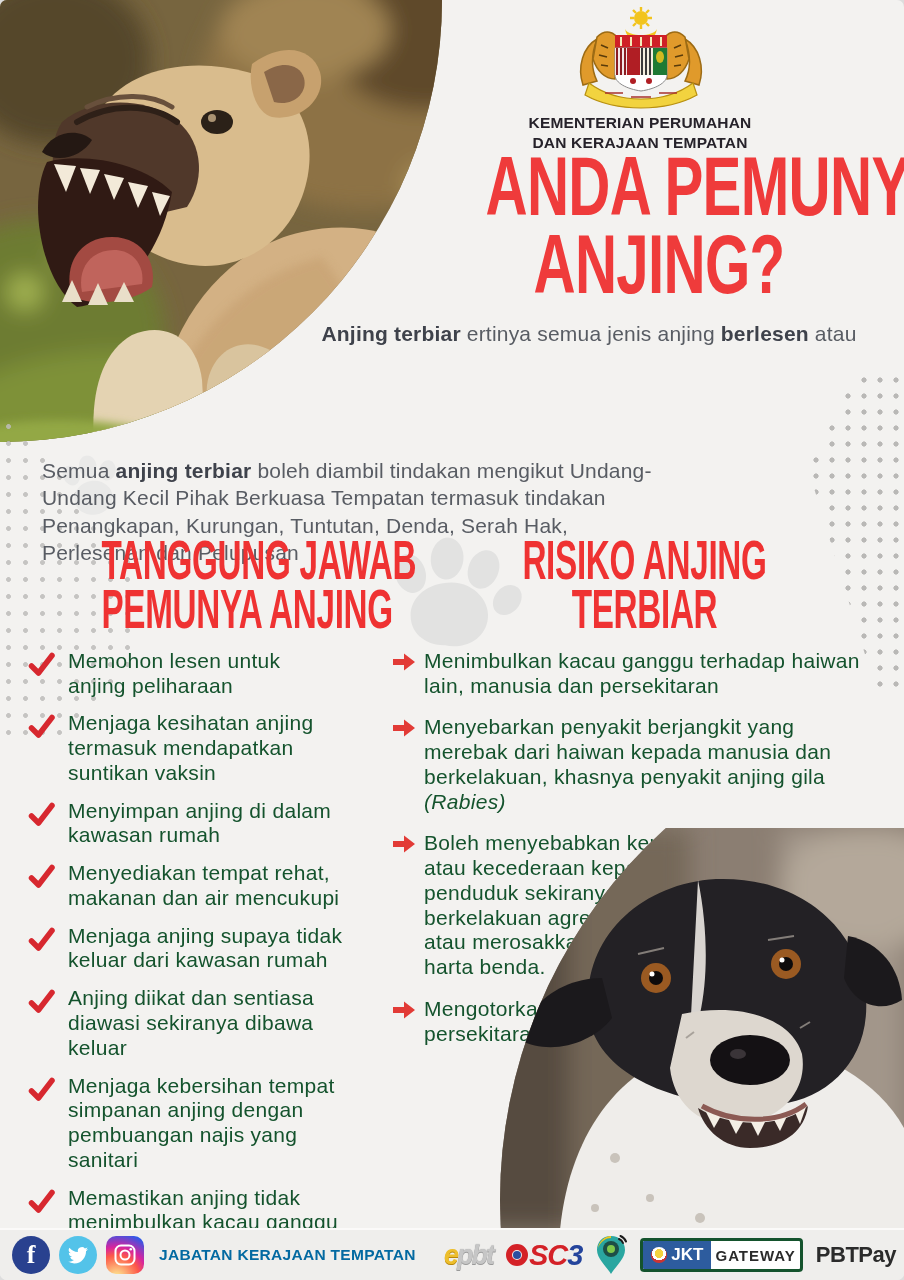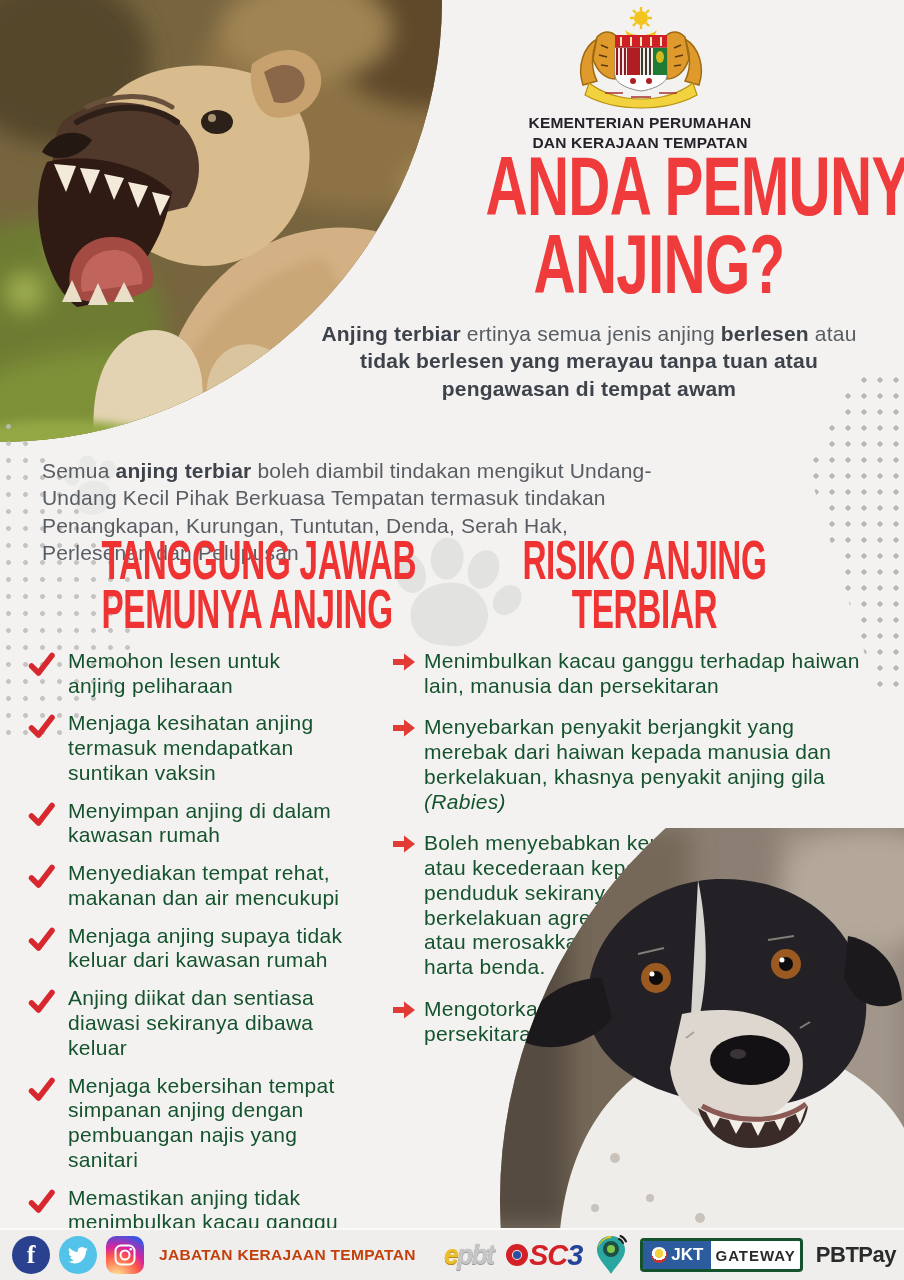--- a/index.html
+++ b/index.html
@@ -1,20 +1,20 @@
 <!DOCTYPE html>
 <html><head>
 <meta charset="utf-8">
 <style>
   * { margin:0; padding:0; box-sizing:border-box; }
   html,body { background:#ddd; }
   body { font-family:"Liberation Sans", sans-serif; }
   .poster {
     position:relative; width:904px; height:1280px; margin:0 auto;
-    background:#f3f2f0; overflow:hidden;
+    background:#f3f2f0; overflow:hidden;border-radius:7px;
   }
 
   
   .photo-tl {
     position:absolute; left:0; top:0; width:470px; height:470px;
     clip-path:circle(442px at 0px 0px);
   }
   .photo-br {
     position:absolute; left:450px; top:828px; width:454px; height:402px;
     clip-path:circle(500px at 550px 372px);
@@ -96,21 +96,21 @@
     display:flex; align-items:center; padding:0 8px 0 12px;
   }
   .social { display:flex; align-items:center; gap:9px; }
   .ic { width:38px; height:38px; border-radius:50%; display:flex; align-items:center; justify-content:center; }
   .ic-fb { background:#29418f; color:#fff; font-weight:bold; font-size:26px; font-family:"Liberation Serif",serif; }
   .ic-tw { background:#53c3e9; }
   .ic-ig {
     border-radius:10px;
     background:radial-gradient(circle at 28% 110%, #fdf497 0%, #fd5949 45%, #d6249f 62%, #285AEB 92%);
   }
-  .dept { margin-left:15px; font-weight:bold; font-size:15.5px; color:#c2410c; letter-spacing:.3px; }
+  .dept { margin-left:15px; font-weight:bold; font-size:15.5px; color:#0369a1; letter-spacing:.3px; }
   .brandbar { margin-left:auto; display:flex; align-items:center; gap:13px; }
   .epbt { font-style:italic; font-weight:900; font-size:27px; letter-spacing:-2px; color:#c6c6c6;
           text-shadow:0 1px 0 #9a9a9a, 0 0 1px #aaa; }
   .epbt .e { color:#edbe2b; text-shadow:0 1px 0 #b8860b; }
   .osc3 { display:flex; align-items:center; font-style:italic; font-weight:900; font-size:29px; letter-spacing:-1px; }
   .osc3 .o { width:22px; height:22px; border-radius:50%; border:6px solid #d42127; margin-right:1px;
              display:flex; align-items:center; justify-content:center; }
   .osc3 .o i { width:8px; height:8px; background:#2b4ea0; border-radius:50%; }
   .osc3 .sc { color:#d42127; } .osc3 .three { color:#24449c; }
   .pin { width:32px; height:40px; }
@@ -257,22 +257,21 @@
     <div>KEMENTERIAN PERUMAHAN</div>
     <div>DAN KERAJAAN TEMPATAN</div>
   </div>
 
   <div class="title">
     <span class="line">ANDA PEMUNYA</span>
     <span class="line">ANJING?</span>
   </div>
 
   <p class="intro"><b>Anjing terbiar</b><span> ertinya semua jenis anjing </span><b>berlesen</b><span> atau
-</span><b>tidak berlesen yang merayau tanpa tuan atau
-pengawasan di tempat awam</b></p>
+</span></p>
 
   <p class="law"><span>Semua </span><b>anjing terbiar</b><span> boleh diambil tindakan mengikut Undang-
 Undang Kecil Pihak Berkuasa Tempatan termasuk tindakan
 Penangkapan, Kurungan, Tuntutan, Denda, Serah Hak,
 Perlesenan dan Pelupusan</span></p>
 
   <div class="col-left">
     <div class="sec-title">
       <span class="line">TANGGUNG JAWAB</span>
       <span class="line">PEMUNYA ANJING</span>

